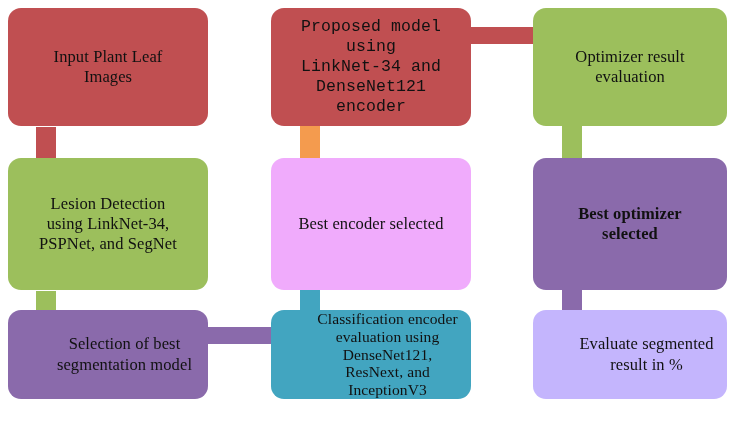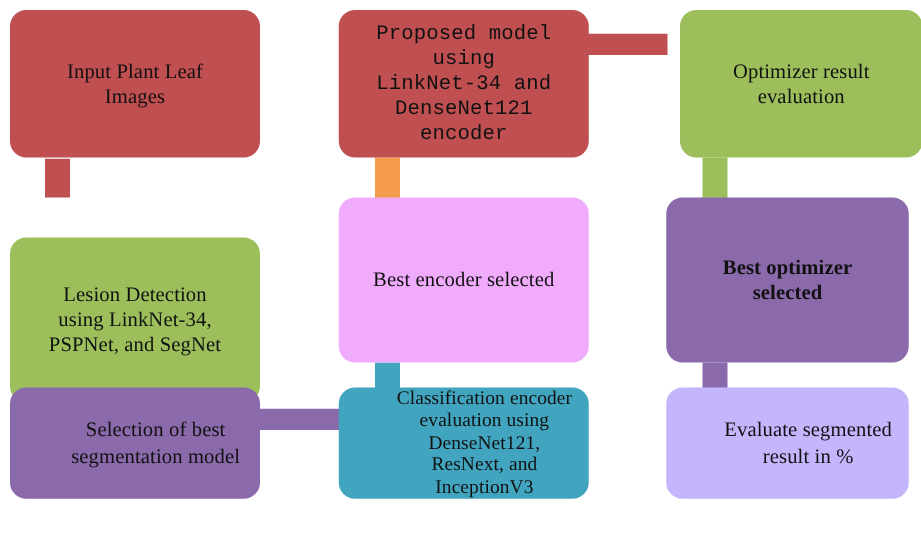--- a/index.html
+++ b/index.html
@@ -72,26 +72,26 @@
     <span class="label">Input Plant Leaf
 Images</span>
   </div>
 
   <div class="node r1 c2" style="background: rgb(192, 79, 81); font-family: Liberation Mono, monospace;">
     <span class="label">Proposed model using
 LinkNet-34 and
 DenseNet121 encoder</span>
   </div>
 
-  <div class="node r1 c3" style="background: rgb(156, 191, 92); margin-left: 11px;">
+  <div class="node r1 c3" style="background: rgb(156, 191, 92);">
     <span class="label">Optimizer result
 evaluation</span>
   </div>
 
-  <div class="node r2 c1" style="background: rgb(156, 191, 92); margin-top: 32px;">
+  <div class="node r2 c1" style="background: rgb(156, 191, 92);">
     <span class="label">Lesion Detection
 using LinkNet-34,
 PSPNet, and SegNet</span>
   </div>
 
   <div class="node r2 c2" style="background: #f0abfc;">
     <span class="label">Best encoder selected</span>
   </div>
 
   <div class="node r2 c3" style="background: rgb(138, 106, 171); font-weight: bold;">

